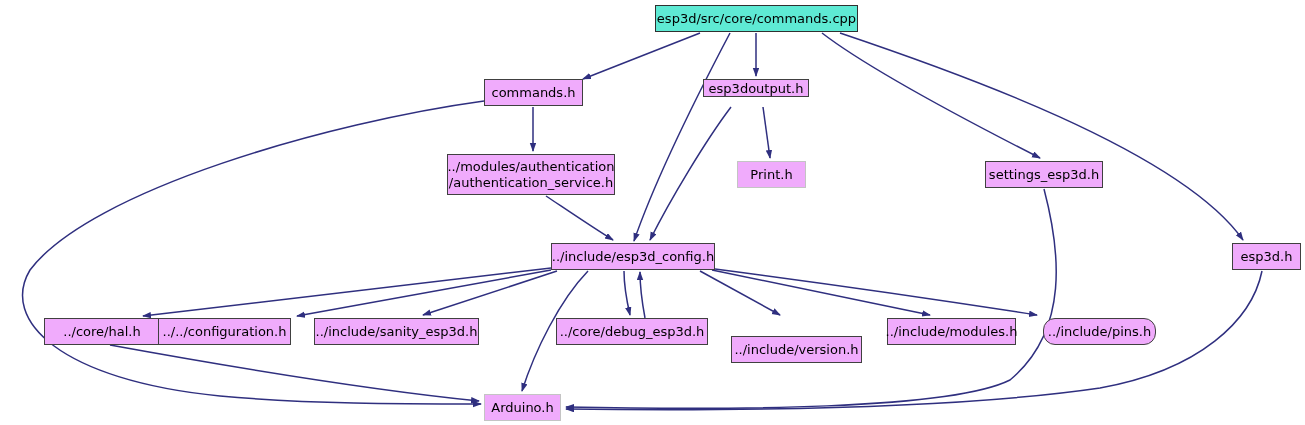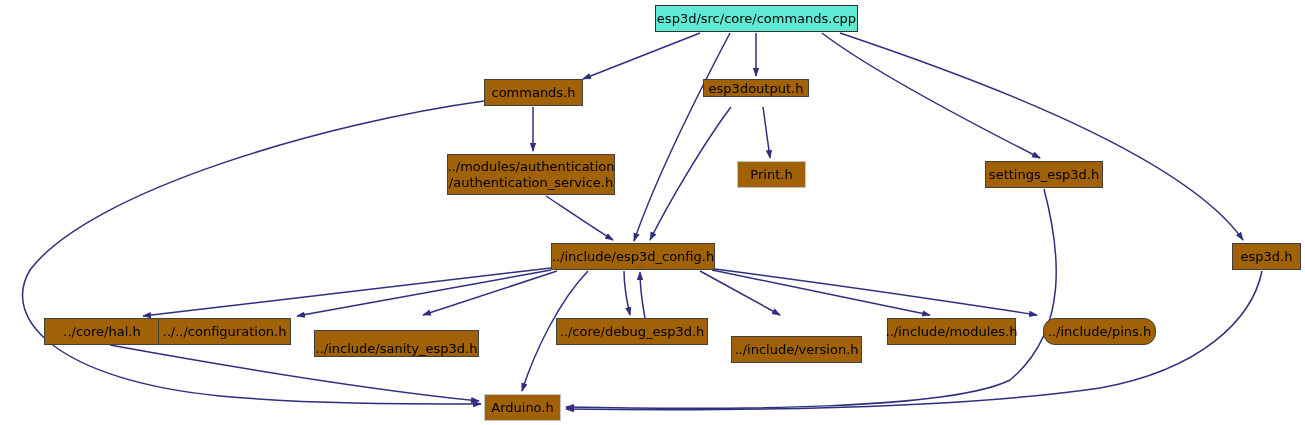--- a/index.html
+++ b/index.html
@@ -11,21 +11,21 @@
     overflow:hidden;
   }
   #edges{position:absolute;left:0;top:0;width:1305px;height:425px;}
   .node{
     position:absolute;
     box-sizing:border-box;
     display:flex;
     align-items:center;
     justify-content:center;
     text-align:center;
-    background:#a16207;
+    background:#f0abfc;
     border:1px solid #404040;
     color:#000000;
     font-size:13px;
     line-height:15px;
     white-space:pre;
     letter-spacing:0px;
     z-index:5;
   }
   .node.root{background:#5eead4;border-color:#303030;}
   .node.ext{border-color:#c4c4c4;}
@@ -124,21 +124,21 @@
   </div>
 
   <div class="node" style="left:44px;top:318px;width:116px;height:27px;align-items:center;">
     <span>../core/hal.h</span>
   </div>
 
   <div class="node" style="left:158px;top:318px;width:133px;height:27px;">
     <span>../../configuration.h</span>
   </div>
 
-  <div class="node" style="left:314px;top:330px;width:165px;height:27px;align-items:flex-end;">
+  <div class="node" style="left:314px;top:318px;width:165px;height:27px;">
     <span>../include/sanity_esp3d.h</span>
   </div>
 
   <div class="node" style="left:556px;top:318px;width:152px;height:27px;">
     <span>../core/debug_esp3d.h</span>
   </div>
 
   <div class="node" style="left:731px;top:336px;width:131px;height:27px;">
     <span>../include/version.h</span>
   </div>

